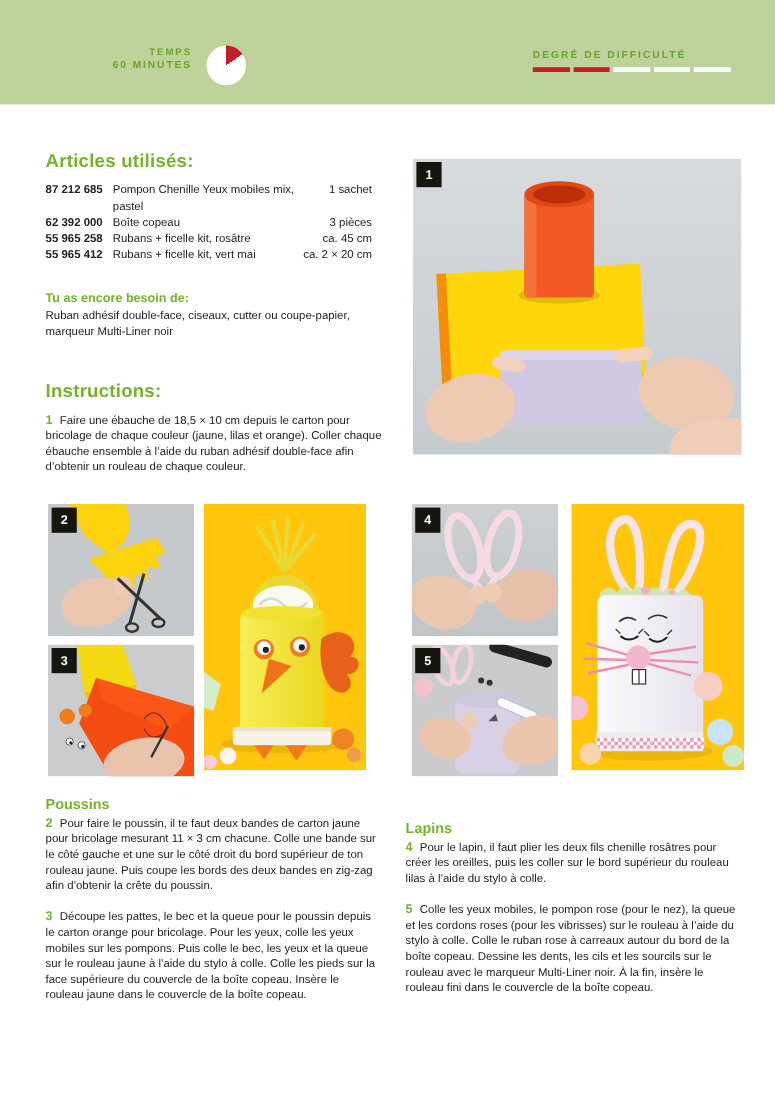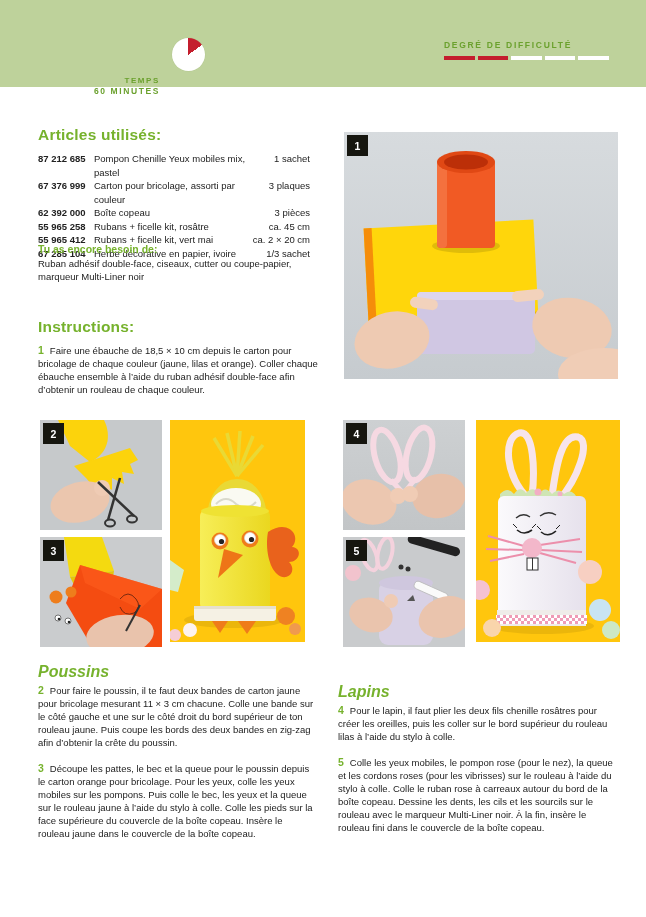--- a/index.html
+++ b/index.html
@@ -3,21 +3,21 @@
 <meta charset="utf-8">
 <style>
   html,body{margin:0;padding:0;background:#ffffff;}
   .page{position:relative;width:646px;height:917px;background:#ffffff;
         font-family:"Liberation Sans",sans-serif;overflow:hidden;color:#222;}
 
   
   .header{position:absolute;left:0;top:0;width:646px;height:87px;background:#bed29b;}
   .time-block{position:absolute;top:38px;left:56px;width:104px;text-align:right;
               color:#6ba12e;font-weight:bold;}
-  .time-label{font-size:8px;letter-spacing:1.6px;line-height:11px;margin-top:37px;}
+  .time-label{font-size:8px;letter-spacing:1.6px;line-height:11px;}
   .time-value{font-size:8.5px;letter-spacing:1.6px;line-height:11px;}
   .clock{position:absolute;top:38px;left:172px;width:33px;height:33px;border-radius:50%;
          background:conic-gradient(#c41e2d 8deg 55deg,#ffffff 55deg 360deg);
          box-shadow:0 0 0 0.5px rgba(0,0,0,0.05);}
   .difficulty{position:absolute;top:40px;left:444px;width:165px;}
   .diff-label{font-size:8.5px;font-weight:bold;letter-spacing:1.7px;color:#6ba12e;}
   .diff-bar{display:flex;gap:3px;margin-top:6px;}
   .diff-seg{flex:1;height:4px;background:#ffffff;}
   .diff-seg.filled{background:#c41e2d;}
 
@@ -37,21 +37,21 @@
   .also-title{color:#76b22d;font-weight:bold;font-size:10.5px;margin-bottom:1px;}
   .also-sku{font-weight:bold;margin-right:12px;}
 
   .step-par{font-size:9.5px;line-height:13px;margin:0;}
   .step-num{color:#76b22d;font-weight:bold;font-size:10.5px;margin-right:6px;}
   #step1{position:absolute;left:38px;top:344px;width:284px;}
 
   .section{position:absolute;width:276px;}
   #poussins{left:38px;top:663px;}
   #lapins{left:338px;top:683px;}
-  .sec-title{color:#76b22d;font-weight:bold;font-size:16px;margin-bottom:3px;font-style:italic;}
+  .sec-title{color:#76b22d;font-weight:bold;font-size:12px;margin-bottom:3px;}
   .section .step-par{margin-bottom:13px;}
 
   
   .photo{position:absolute;overflow:hidden;}
   .photo svg{display:block;}
   #photo1{left:344px;top:132px;width:274px;height:247px;}
   #photo2{left:40px;top:420px;width:122px;height:110px;}
   #photo3{left:40px;top:537px;width:122px;height:110px;}
   #photo-chick{left:170px;top:420px;width:135px;height:222px;}
   #photo4{left:343px;top:420px;width:122px;height:110px;}
@@ -85,43 +85,33 @@
   </div>
 
   <div class="h-title" id="articles-title">Articles utilisés:</div>
   <div class="articles-table">
     <div class="row">
       <span class="sku">87 212 685</span>
       <span class="name">Pompon Chenille Yeux mobiles mix, pastel</span>
       <span class="qty">1 sachet</span>
     </div>
     <div class="row">
-      <span class="sku">67 376 999</span>
-      <span class="name">Carton pour bricolage, assorti par couleur</span>
-      <span class="qty">3 plaques</span>
-    </div>
-    <div class="row">
       <span class="sku">62 392 000</span>
       <span class="name">Boîte copeau</span>
       <span class="qty">3 pièces</span>
     </div>
     <div class="row">
       <span class="sku">55 965 258</span>
       <span class="name">Rubans + ficelle kit, rosâtre</span>
       <span class="qty">ca. 45 cm</span>
     </div>
     <div class="row">
       <span class="sku">55 965 412</span>
       <span class="name">Rubans + ficelle kit, vert mai</span>
       <span class="qty">ca. 2 × 20 cm</span>
-    </div>
-    <div class="row">
-      <span class="sku">67 285 104</span>
-      <span class="name">Herbe décorative en papier, ivoire</span>
-      <span class="qty">1/3 sachet</span>
     </div>
   </div>
 
   <div class="also">
     <div class="also-title">Tu as encore besoin de:</div>
     <div>Ruban adhésif double-face, ciseaux, cutter ou coupe-papier,</div>
     <div>marqueur Multi-Liner noir</div>
   </div>
 
   <div class="h-title" id="instructions-title">Instructions:</div>

